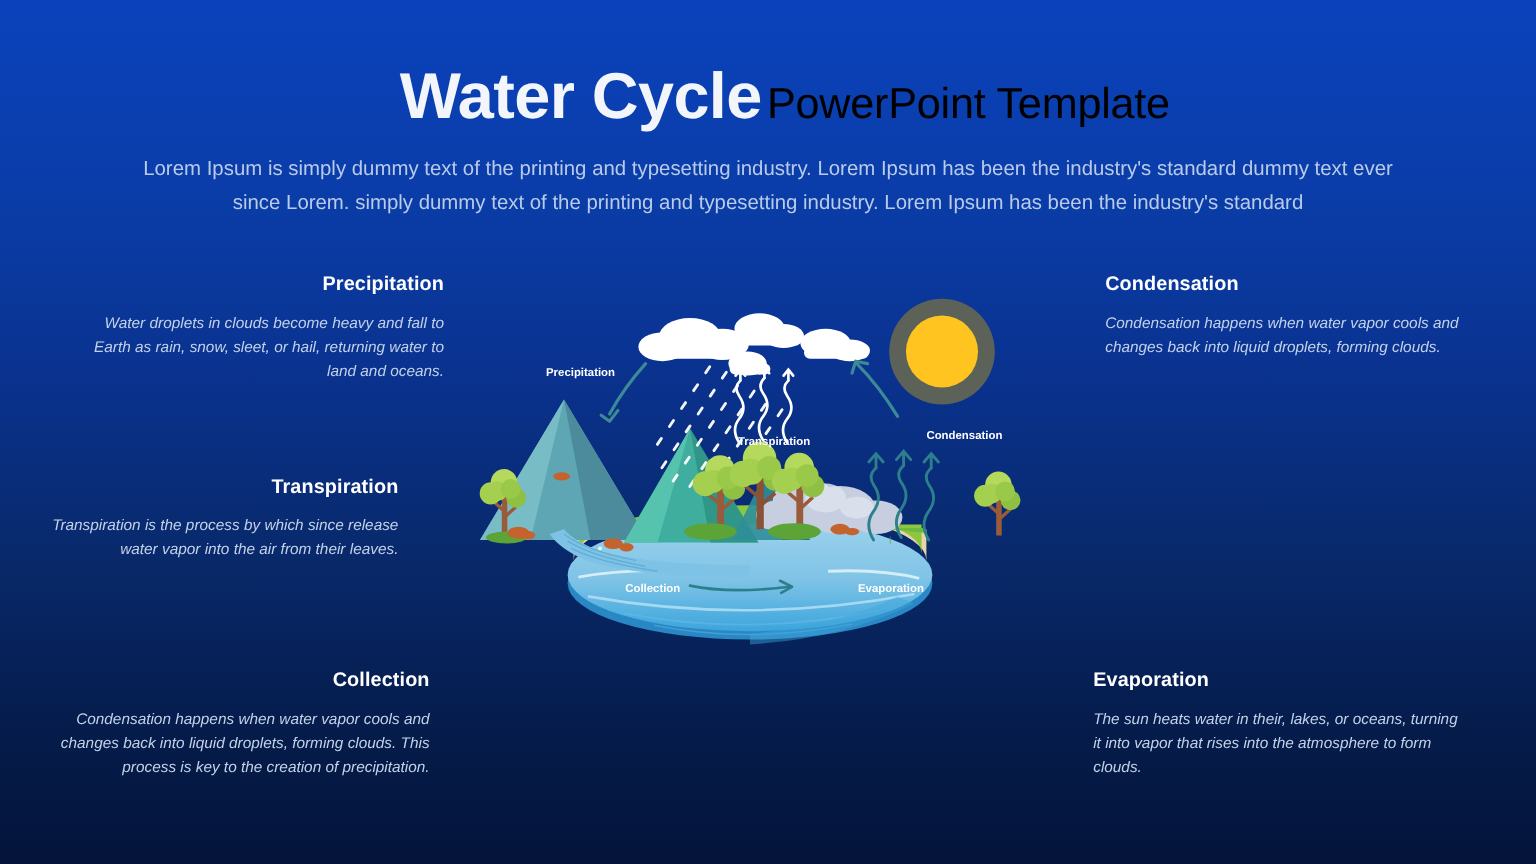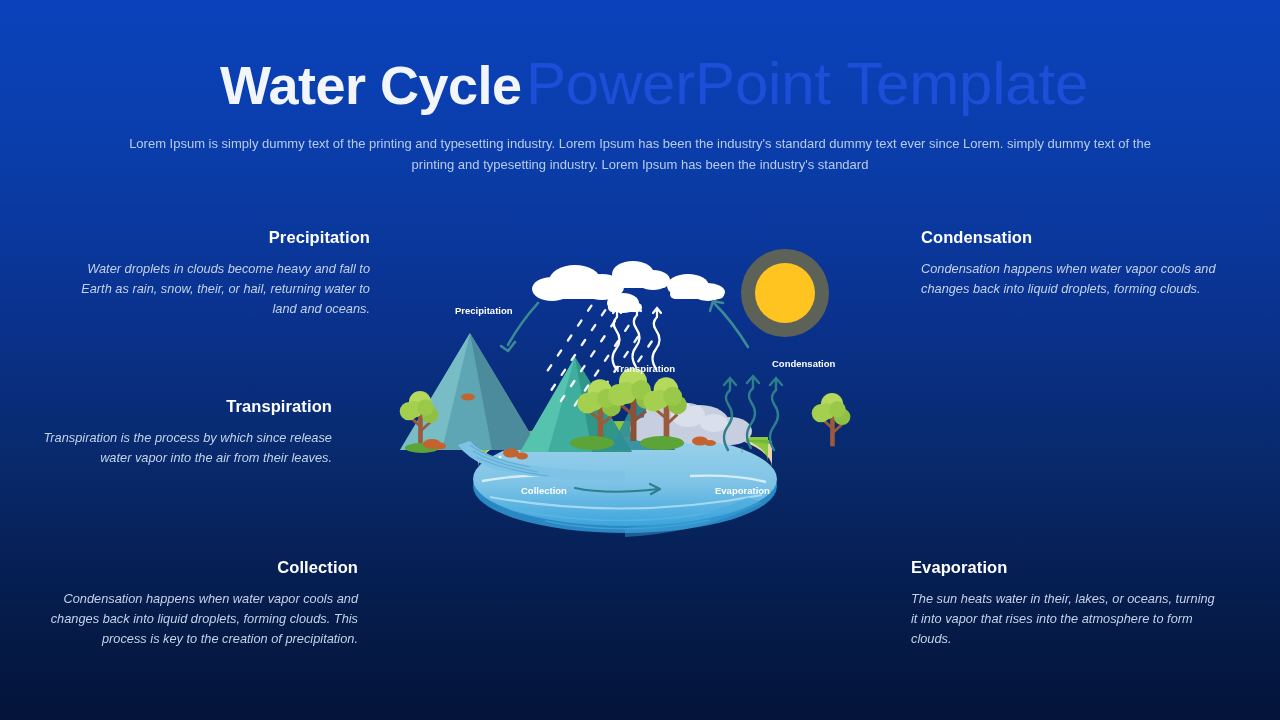--- a/index.html
+++ b/index.html
@@ -23,29 +23,29 @@
     padding-top:52px;
     white-space:nowrap;
     line-height:1.05;
   }
   .title-strong {
     font-size:54px; font-weight:bold; color:#f2f5fa;
     letter-spacing:-0.5px;
     margin-left:28px;
   }
   .title-light {
-    font-size:60px; font-weight:normal; color:#1d4ed8;
+    font-size:36px; font-weight:normal; color:#000000;
     letter-spacing:-0.2px;
     text-align:center;
   }
   #subtitle {
     margin:18px auto 0 auto;
     width:1060px;
     text-align:center;
-    font-size:13px;
+    font-size:17px;
     line-height:1.65;
     color:#b9cbe8;
   }
 
   
   .block { position:absolute; width:310px; }
   .block.left  { text-align:right; }
   .block.right { text-align:left; }
   .block h3 {
     font-size:16.5px; font-weight:bold; color:#ffffff;
@@ -82,21 +82,21 @@
 <div id="header">
   <div id="title-row">
     <span class="title-strong">Water Cycle</span>
     <span class="title-light">PowerPoint Template</span>
   </div>
   <p id="subtitle">Lorem Ipsum is simply dummy text of the printing and typesetting industry. Lorem Ipsum has been the industry's standard dummy text ever since Lorem. simply dummy text of the printing and typesetting industry. Lorem Ipsum has been the industry's standard</p>
 </div>
 
 <div class="block left" id="blk-precipitation">
   <h3>Precipitation</h3>
-  <p>Water droplets in clouds become heavy and fall to Earth as rain, snow, their, or hail, returning water to land and oceans.</p>
+  <p>Water droplets in clouds become heavy and fall to Earth as rain, snow, sleet, or hail, returning water to land and oceans.</p>
 </div>
 
 <div class="block left" id="blk-transpiration">
   <h3>Transpiration</h3>
   <p>Transpiration is the process by which since release water vapor into the air from their leaves.</p>
 </div>
 
 <div class="block left" id="blk-collection">
   <h3>Collection</h3>
   <p>Condensation happens when water vapor cools and changes back into liquid droplets, forming clouds. This process is key to the creation of precipitation.</p>

